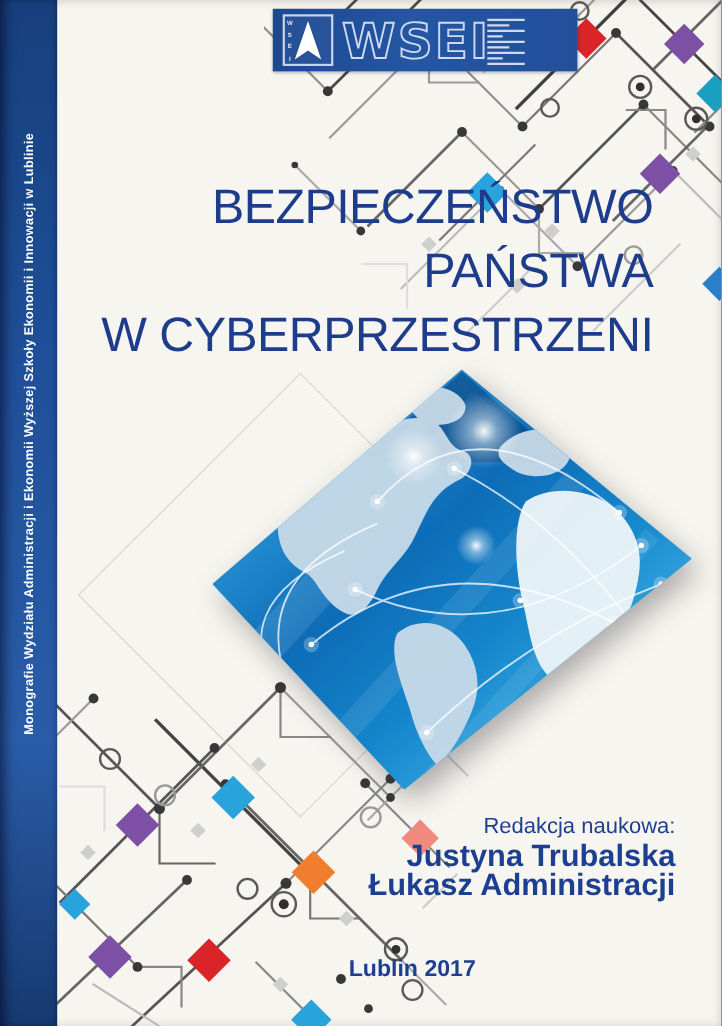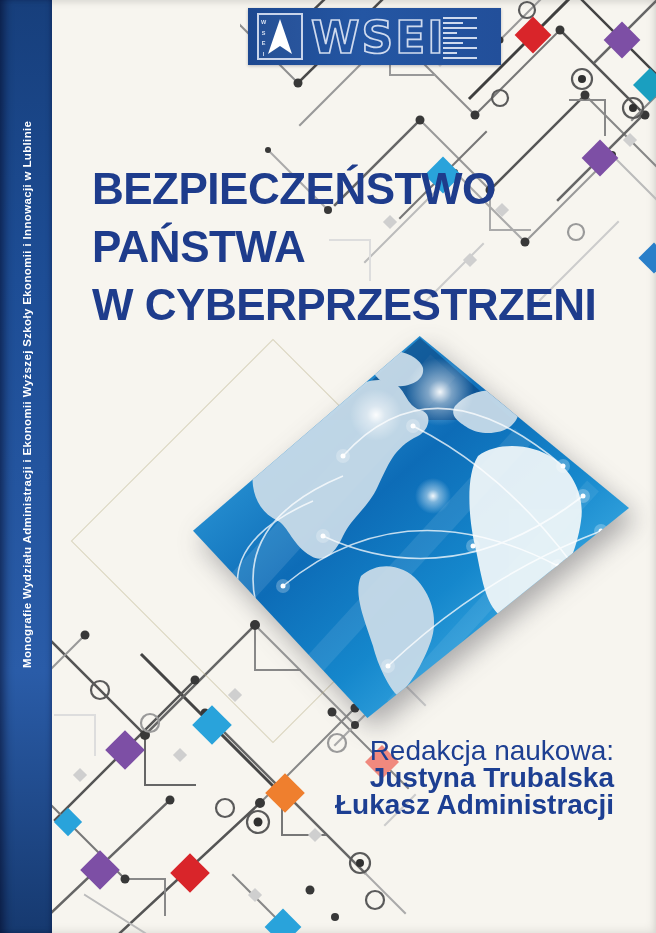--- a/index.html
+++ b/index.html
@@ -16,48 +16,49 @@
     box-shadow: inset 8px 0 10px -4px rgba(0,0,25,.55), inset -3px 0 5px -2px rgba(0,0,40,.35);
   }
   .series-label{
     position:absolute; left:21px; top:108px; height:560px;
     writing-mode:vertical-rl; transform:rotate(180deg);
     font-size:11.5px; font-weight:700; letter-spacing:.35px;
     color:#ffffff; white-space:nowrap;
   }
   
   .banner{
-    position:absolute; left:248px; top:8px; width:253px; height:57px; z-index:4;
+    position:absolute; left:248px; top:8px; width:277px; height:57px; z-index:4;
     background:linear-gradient(90deg,#1d4890, var(--banner-blue) 45%, #224f9a);
     display:flex; align-items:center; padding-left:9px; box-sizing:border-box;
     box-shadow:0 1px 3px rgba(0,0,30,.25);
   }
   .logo-mark{
     position:relative; width:42px; height:43px; flex:0 0 auto;
     border:2px solid #c9d4ea; background:rgba(255,255,255,.04);
   }
   .mark-letters{
     position:absolute; left:1px; top:2px; width:7px;
     font-size:5.5px; line-height:1.95; font-weight:700;
     color:#dce4f4; white-space:pre-line; text-align:center;
   }
   .mark-arrow{ position:absolute; left:6px; top:0; }
   .wsei-svg{ margin-left:6px; }
   
   .title{
     position:absolute; left:92px; top:160px; z-index:5;
-    font-size:44px; line-height:58px; font-weight:700; letter-spacing:-.5px;
+    font-size:44px; line-height:58px; font-weight:400; letter-spacing:-.5px;
     color:var(--accent-navy);
+    text-align:right;
   }
   
   .editors{
     position:absolute; right:42px; top:738px; z-index:5; text-align:right;
     color:#1d3f92;
   }
-  .editors-label{ font-size:28px; font-weight:400; line-height:26px; }
+  .editors-label{ font-size:20px; font-weight:400; line-height:26px; }
   .editors-name{ font-size:28px; font-weight:700; line-height:27px; }
   .imprint{
     position:absolute; left:317px; top:869px; z-index:5;
     font-size:21px; font-weight:700; color:#1d3f92;
   }
   
   .echo-diamond{
     position:absolute; left:130px; top:398px; width:284px; height:284px; z-index:1;
     border:1px solid rgba(185,172,130,.45); transform:rotate(45deg);
   }
@@ -333,14 +334,15 @@
     <div>PAŃSTWA</div>
     <div>W CYBERPRZESTRZENI</div>
   </div>
 
   <div class="editors">
     <div class="editors-label">Redakcja naukowa:</div>
     <div class="editors-name">Justyna Trubalska</div>
     <div class="editors-name">Łukasz Administracji</div>
   </div>
 
+  <div class="imprint">Lublin 2017</div>
 
 </div>
 
 </body></html>

